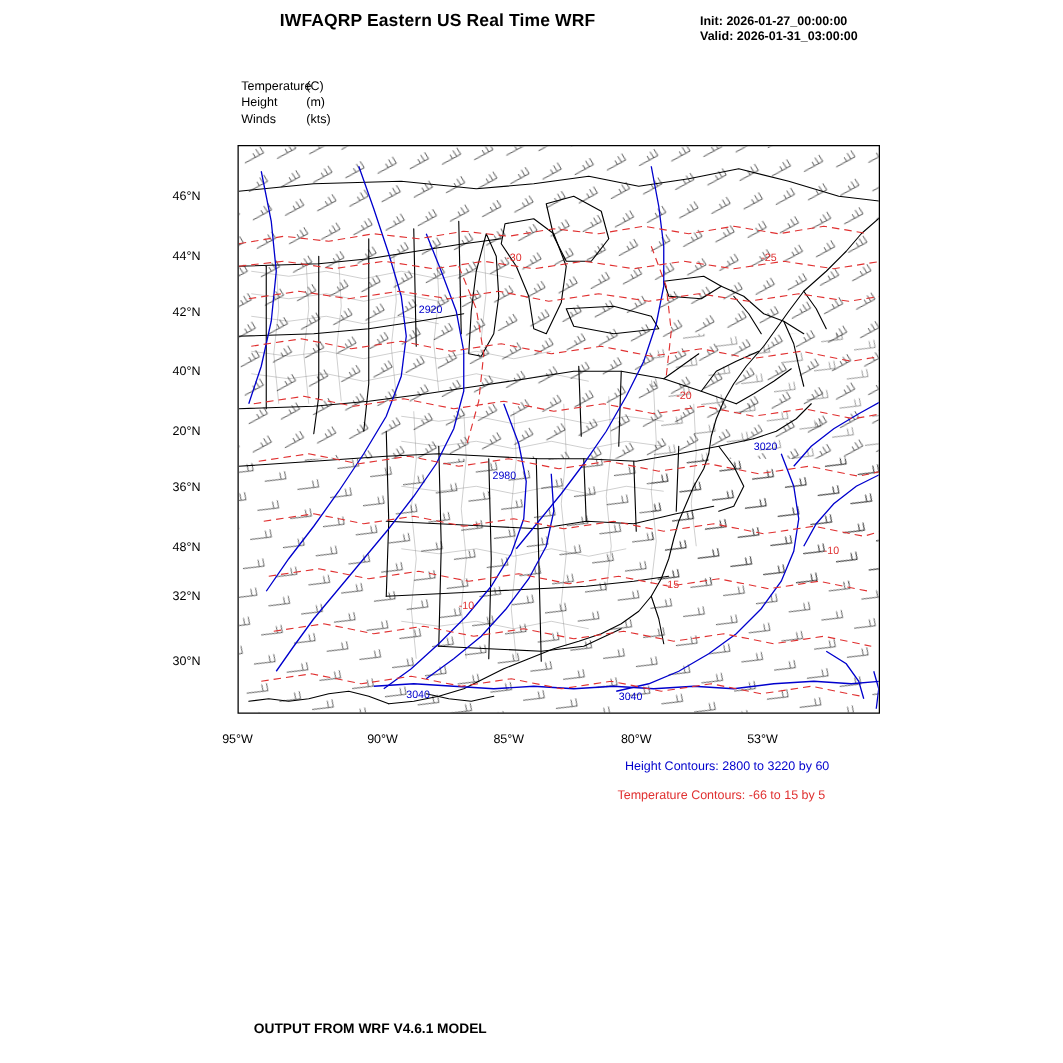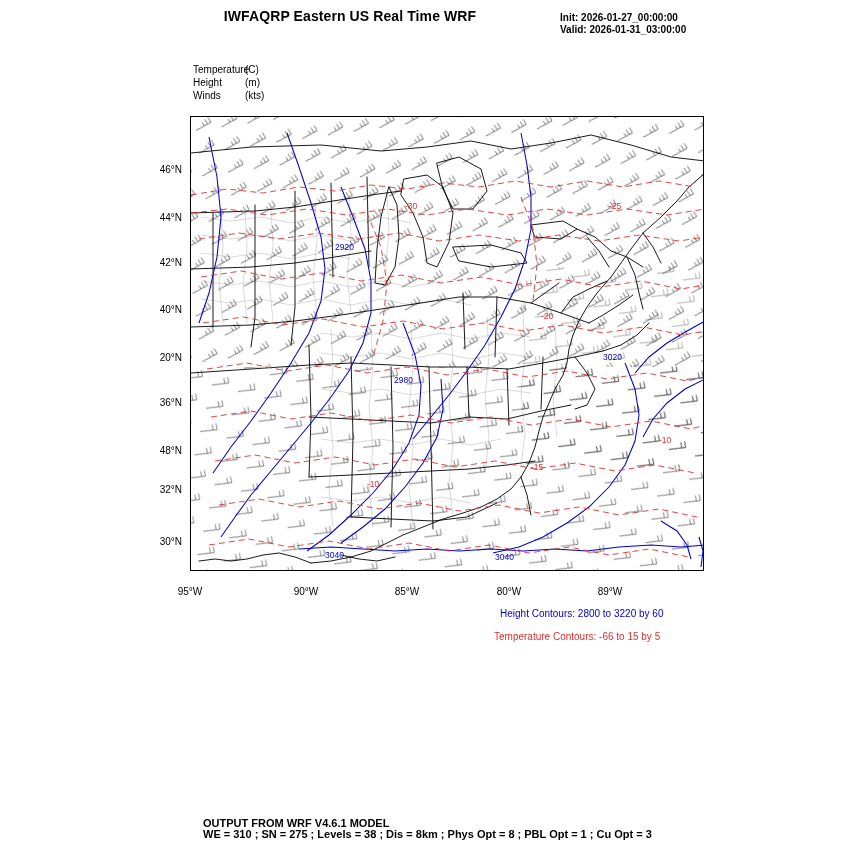--- a/index.html
+++ b/index.html
@@ -69,23 +69,21 @@
     left: 0;
     top: 0;
   }
   .axis-label {
     position: absolute;
     font-size: 10px;
     color: #000;
     white-space: nowrap;
   }
   .ylab {
-    text-align: right;
     width: 44px;
-    margin-top: 12px;
   }
   .xlab {
     text-align: center;
     width: 44px;
   }
   .legend {
     position: absolute;
     font-size: 10px;
     white-space: nowrap;
   }
@@ -134,21 +132,21 @@
   <div class="axis-label ylab" style="left:138px; top:340px;">20°N</div>
   <div class="axis-label ylab" style="left:138px; top:385px;">36°N</div>
   <div class="axis-label ylab" style="left:138px; top:433px;">48°N</div>
   <div class="axis-label ylab" style="left:138px; top:472px;">32°N</div>
   <div class="axis-label ylab" style="left:138px; top:524px;">30°N</div>
 
   <div class="axis-label xlab" style="left:168px; top:586px;">95°W</div>
   <div class="axis-label xlab" style="left:284px; top:586px;">90°W</div>
   <div class="axis-label xlab" style="left:385px; top:586px;">85°W</div>
   <div class="axis-label xlab" style="left:487px; top:586px;">80°W</div>
-  <div class="axis-label xlab" style="left:588px; top:586px;">89°W</div>
+  <div class="axis-label xlab" style="left:588px; top:586px;">53°W</div>
 
   <div class="map-frame">
     <svg class="map-svg" width="514" height="455" viewBox="0 0 514 455">
       <defs>
         <pattern id="barbs" width="26" height="23" patternUnits="userSpaceOnUse" patternTransform="rotate(-8)">
           <g stroke="#000" stroke-width="0.6" fill="none">
             <line x1="3" y1="14" x2="19" y2="8"></line>
             <line x1="19" y1="8" x2="16.5" y2="2.5"></line>
             <line x1="15.5" y1="9.3" x2="13.2" y2="4.2"></line>
             <line x1="12" y1="10.6" x2="10.4" y2="7.2"></line>
@@ -304,16 +302,15 @@
         </g>
       </g>
     </svg>
   </div>
 
   <div class="legend height">Height Contours: 2800 to 3220 by 60</div>
   <div class="legend temp">Temperature Contours: -66 to 15 by 5</div>
 
   <div class="footer">
     <div>OUTPUT FROM WRF V4.6.1 MODEL</div>
-    <div>WE = 310 ; SN = 275 ; Levels = 38 ; Dis = 8km ; Phys Opt = 8 ; PBL Opt = 1 ; Cu Opt = 3</div>
   </div>
 
 </div>
 
 </body></html>

